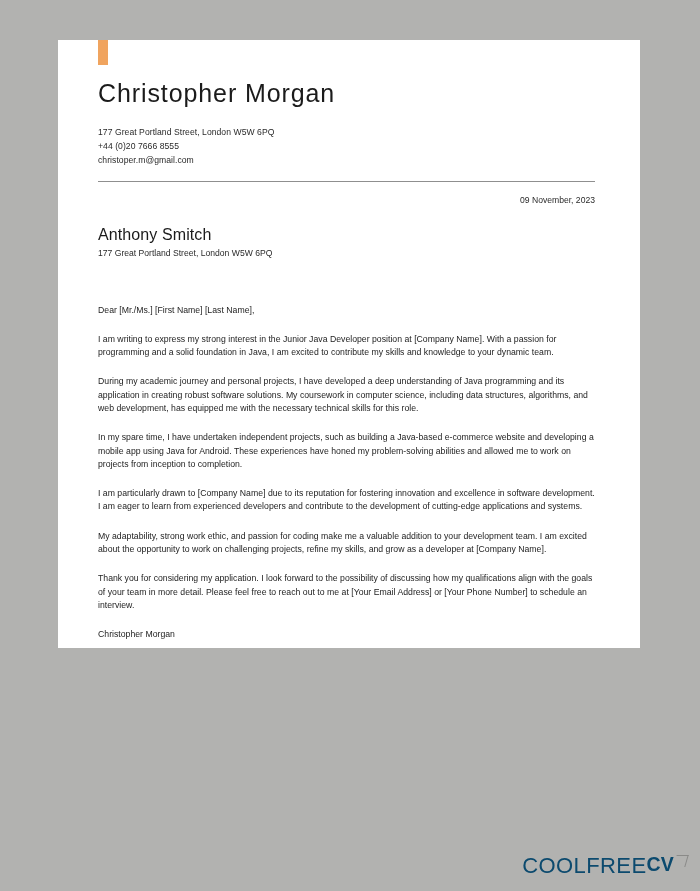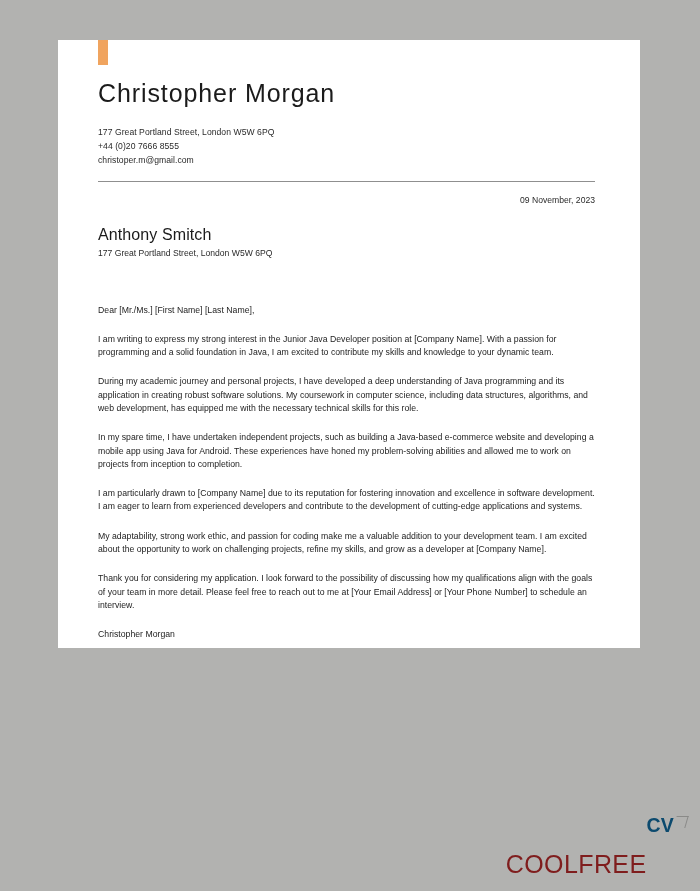--- a/index.html
+++ b/index.html
@@ -118,26 +118,25 @@
   
   #watermark {
     position: absolute;
     right: 13px;
     bottom: 14px;
     display: flex;
     align-items: flex-start;
     user-select: none;
   }
   #wm-cool {
-    font-size: 25px;
+    font-size: 22px;
     font-weight: 400;
     letter-spacing: 0.4px;
-    color: #7f1d1d;
+    color: #0c4a6e;
     line-height: 1;
-    margin-top: 36px;
   }
   #wm-cv {
     font-size: 19.5px;
     font-weight: 700;
     letter-spacing: 0.2px;
     color: #0c4a6e;
     line-height: 1;
   }
   #wm-corner {
     width: 11px;

